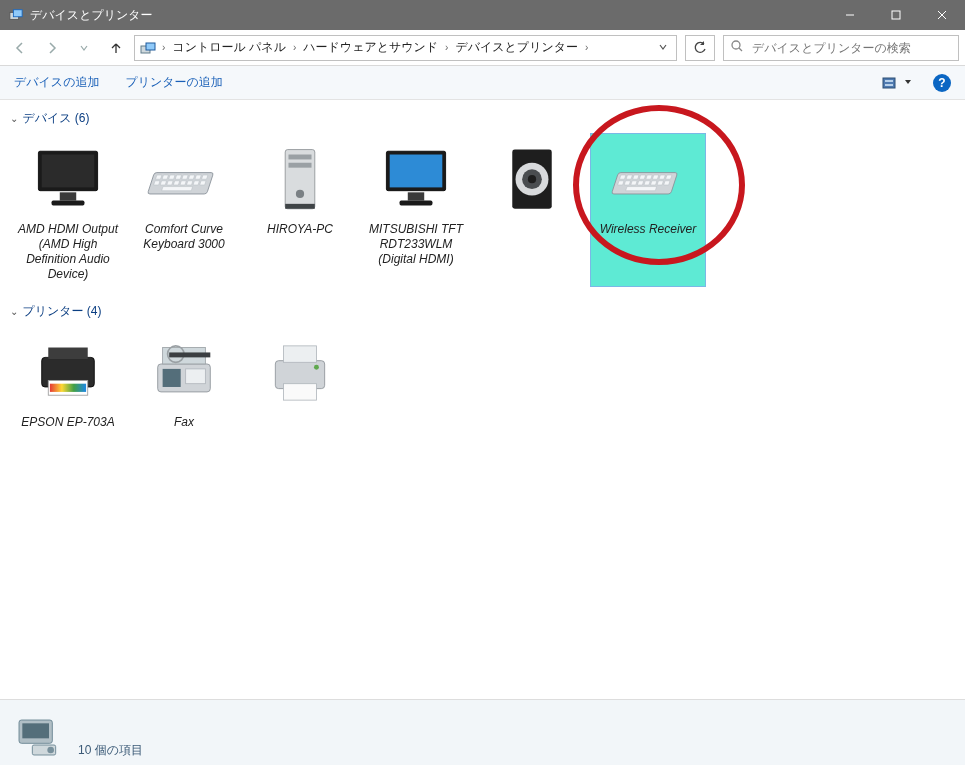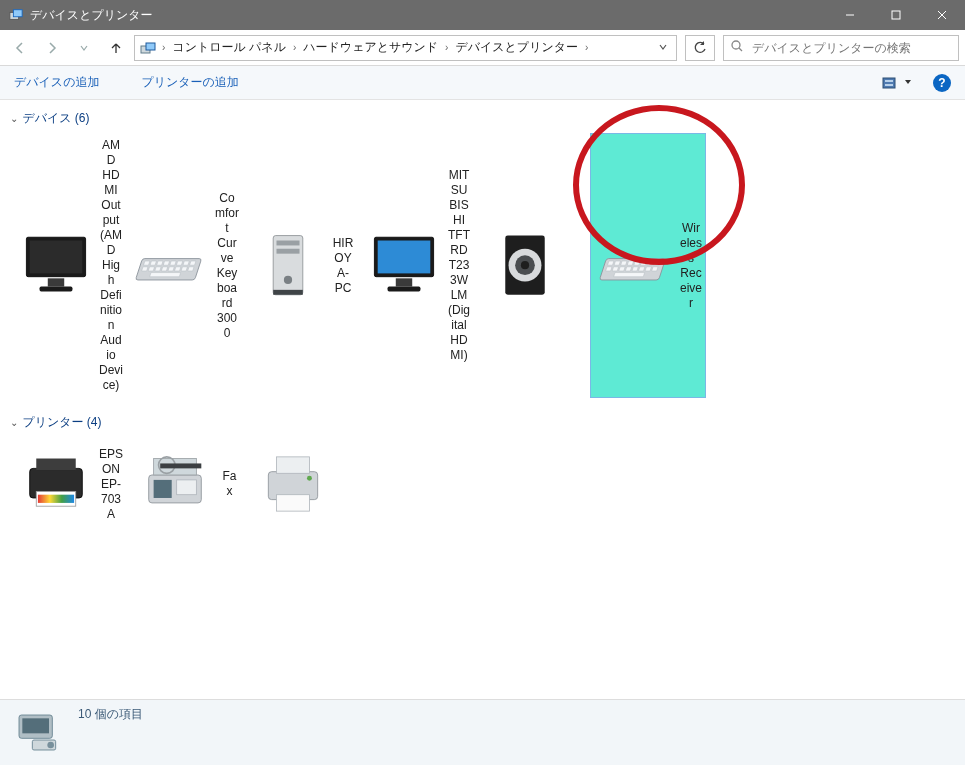--- a/index.html
+++ b/index.html
@@ -21,42 +21,42 @@
   .breadcrumb { display:flex; align-items:center; flex:1; gap:0; }
   .crumb { padding: 0 6px; height:24px; display:flex; align-items:center; cursor:default; }
   .crumb-sep { color:#666; font-size:10px; padding:0 1px;}
   .addr-drop { width:18px; text-align:center; color:#555; }
   .refreshbtn { width: 30px; height: 26px; border:1px solid #c0c0c0; display:flex; align-items:center; justify-content:center; margin-left:4px;}
   .searchbox { width: 236px; height: 26px; border:1px solid #c0c0c0; display:flex; align-items:center; padding:0 6px; margin-left:4px; color:#888; background:#fff;}
   .searchbox .sicon { margin-right:6px; }
   .searchbox input { border:0; outline:0; flex:1; font-size:12px; color:#000000; background:transparent;}
 
   
-  .toolbar { height: 34px; background: #f5f8fb; border-bottom: 1px solid #e3e3e3; display:flex; align-items:center; padding: 0 14px; gap: 42px; }
+  .toolbar { height: 34px; background: #f5f8fb; border-bottom: 1px solid #e3e3e3; display:flex; align-items:center; padding: 0 14px; gap: 26px; }
   .tool-link { color: #1a60b8; cursor: pointer; font-size: 12px; }
   .tool-spacer { flex:1; }
   .tool-right { display:flex; align-items:center; gap: 16px; }
   .viewbtn { display:flex; align-items:center; gap:2px; padding:2px 4px; border:1px solid transparent; }
   .helpicon { width:18px; height:18px; border-radius:50%; background:#0b66c3; color:#fff; display:flex; align-items:center; justify-content:center; font-weight:bold; font-size:12px;}
 
   
   .content { position:relative; background:#fff; height: calc(765px - 30px - 36px - 34px - 66px); overflow:auto; padding: 4px 0 0 4px;}
   .group-header { display:flex; align-items:center; gap:4px; padding: 6px 6px 4px 6px; font-size:12px; color:#0b3e82;}
   .group-header .chev { color:#555; font-size:10px;}
   .group-grid { display:flex; flex-wrap:wrap; padding: 2px 6px 4px 6px; }
-  .device { width: 116px; margin: 0 0 6px 0; display:flex; align-items:center; text-align:center; padding: 4px 2px; border: 1px solid transparent; }
+  .device { width: 116px; margin: 0 0 6px 0; display:flex; flex-direction:column; align-items:center; text-align:center; padding: 4px 2px; border: 1px solid transparent; font-style: italic; }
   .device .iconwrap { width: 96px; height: 84px; display:flex; align-items:center; justify-content:center; }
   .device .label { font-size: 12px; line-height: 1.25; word-break: break-word; }
   .device.selected { border-color:#7ab8e6; background:#5eead4; }
 
   
   .highlight-ring { position:absolute; border: 6px solid #c8171e; border-radius: 50%; pointer-events:none; }
 
   
-  .statusbar { height: 66px; background: #f2f6f9; border-top: 1px solid #ddd; display:flex; align-items:flex-start; padding: 6px 14px; gap: 14px;}
+  .statusbar { height: 66px; background: #f2f6f9; border-top: 1px solid #ddd; display:flex; align-items:flex-end; padding: 6px 14px; gap: 14px;}
   .statusicon { width: 50px; height: 48px; display:flex; align-items:center; justify-content:center;}
   .statustext { color:#3b5a77; font-size: 12px; }
 
   
   svg.big { width: 86px; height: 74px; }
   svg.med { width: 50px; height: 48px; }
   svg.sm  { width: 14px; height: 14px; }
 </style>
 </head>
 <body>

